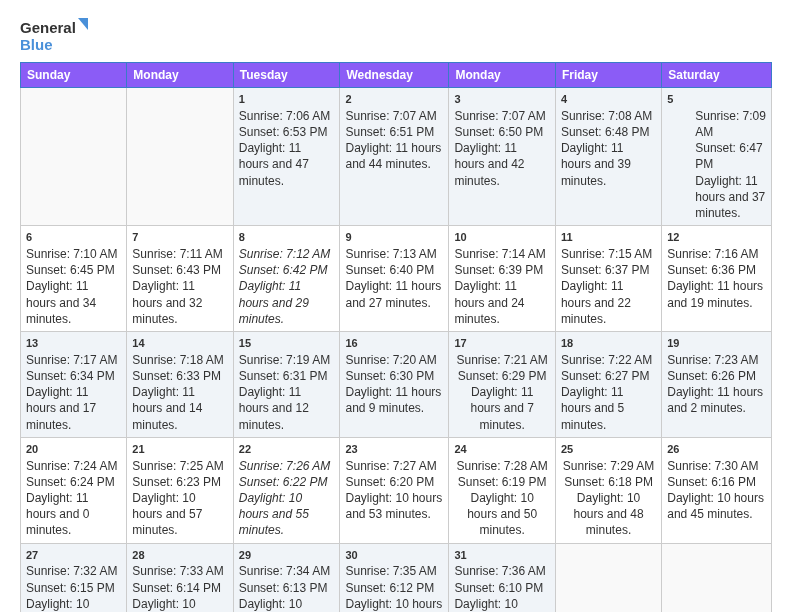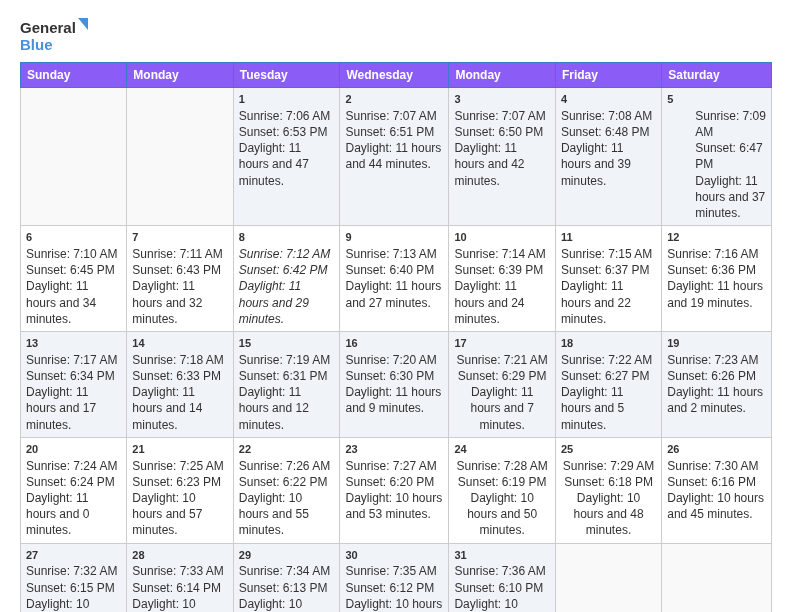--- a/index.html
+++ b/index.html
@@ -247,21 +247,21 @@
 Daylight: 11 hours and 0 minutes.</div>
           </td>
           <td>
             <span class="day-num">21</span>
             <div class="day-info" style="white-space: pre-line;">Sunrise: 7:25 AM
 Sunset: 6:23 PM
 Daylight: 10 hours and 57 minutes.</div>
           </td>
           <td>
             <span class="day-num">22</span>
-            <div class="day-info" style="white-space: pre-line;">Sunrise: 7:26 AM
+            <div class="day-info" style="white-space: pre-line; font-style: italic;">Sunrise: 7:26 AM
 Sunset: 6:22 PM
 Daylight: 10 hours and 55 minutes.</div>
           </td>
           <td>
             <span class="day-num">23</span>
             <div class="day-info" style="white-space: pre-line;">Sunrise: 7:27 AM
 Sunset: 6:20 PM
 Daylight: 10 hours and 53 minutes.</div>
           </td>
           <td>

